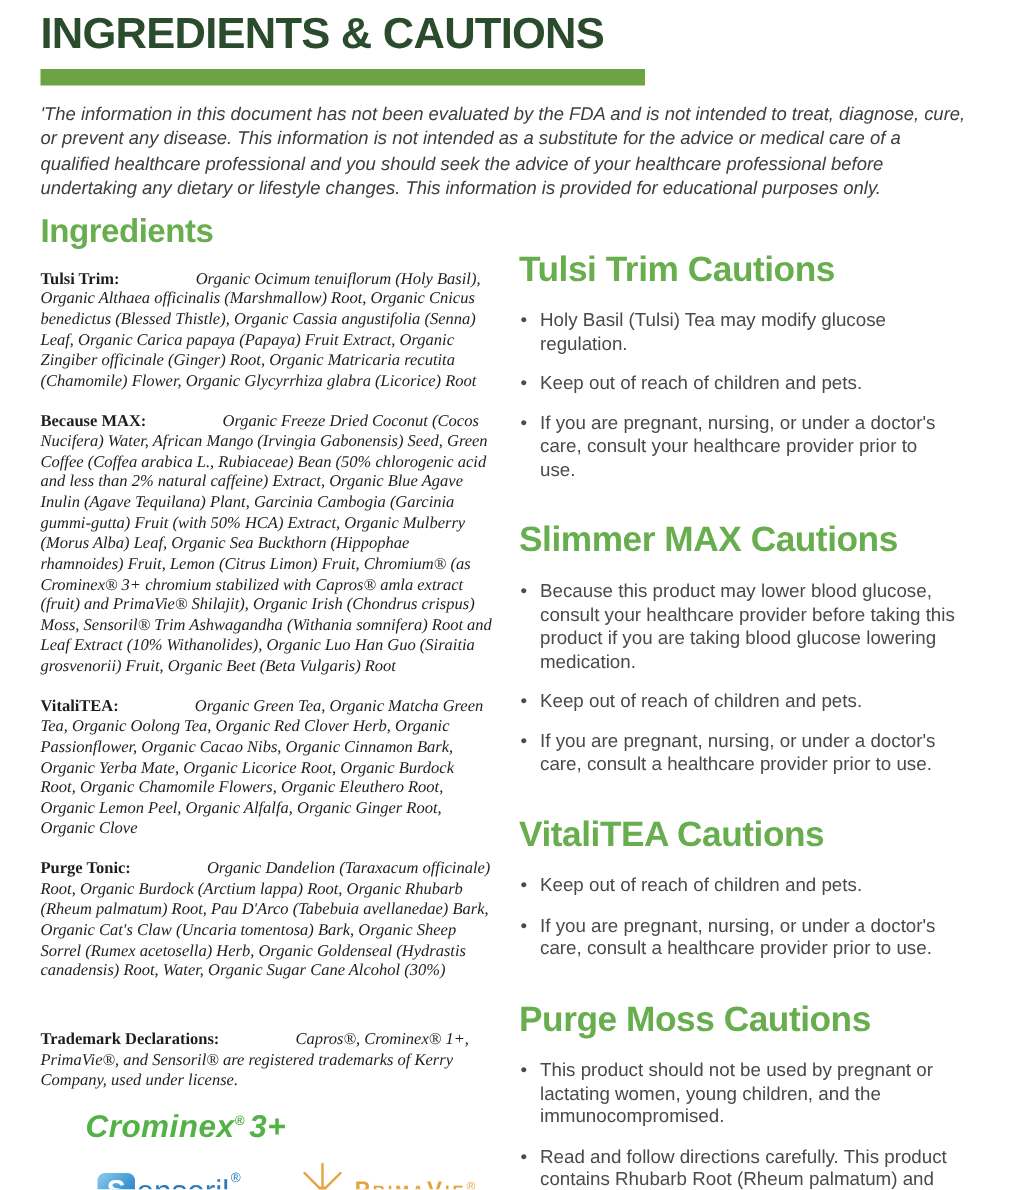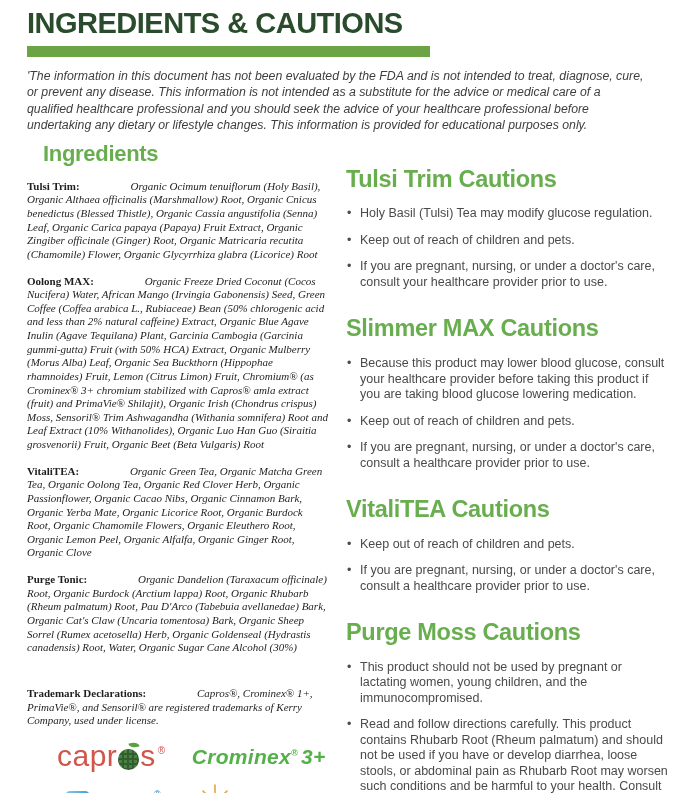--- a/index.html
+++ b/index.html
@@ -8,38 +8,38 @@
     --heading-green:#68ae4e;
     --capros-red:#d0564b;
     --crominex-green:#54b148;
     --sensoril-blue:#2878ba;
     --primavie-gold:#e5a33f;
   }
   *{margin:0;padding:0;box-sizing:border-box;}
   html,body{background:#ffffff;}
   .page{
     width:678px;height:793px;background:#ffffff;position:relative;
-    padding:8px 10px 0 27px;overflow:hidden;
+    padding:8px 41px 0 27px;overflow:hidden;
     font-family:"Liberation Sans",sans-serif;
   }
   .doc-title{
     color:var(--title-green);
     font-size:29px;font-weight:800;letter-spacing:-0.5px;
     line-height:1.1;
   }
   .green-bar{width:403px;height:11px;background:var(--bar-green);margin-top:6px;}
   .disclaimer{
     margin-top:11px;width:618px;
     font-style:italic;font-size:12.3px;line-height:1.34;color:#3e3e3e;
   }
   .columns{display:flex;gap:18px;margin-top:7px;}
   .col-left{width:301px;flex:0 0 301px;}
   .col-right{flex:1;min-width:0;}
   .ingredients-heading{
-    color:var(--heading-green);font-size:22px;font-weight:800;letter-spacing:-0.3px;margin-left:16px;
+    color:var(--heading-green);font-size:22px;font-weight:800;letter-spacing:-0.3px;
   }
   .ing-para{
     font-family:"Liberation Serif",serif;
     font-size:11px;line-height:1.24;color:#1e1e1e;margin-top:13px;
   }
   .ing-label{font-weight:bold;font-style:normal;}
   .ing-text{font-style:italic;margin-left:48px;}
   .trademark{
     font-family:"Liberation Serif",serif;
     font-size:11px;line-height:1.26;color:#1e1e1e;margin-top:32px;
@@ -122,48 +122,40 @@
 
     <div class="col-left">
       <h2 class="ingredients-heading">Ingredients</h2>
 
       <p class="ing-para">
         <span class="ing-label">Tulsi Trim:</span>
         <span class="ing-text">Organic Ocimum tenuiflorum (Holy Basil), Organic Althaea officinalis (Marshmallow) Root, Organic Cnicus benedictus (Blessed Thistle), Organic Cassia angustifolia (Senna) Leaf, Organic Carica papaya (Papaya) Fruit Extract, Organic Zingiber officinale (Ginger) Root, Organic Matricaria recutita (Chamomile) Flower, Organic Glycyrrhiza glabra (Licorice) Root</span>
       </p>
 
       <p class="ing-para">
-        <span class="ing-label">Oolong MAX:</span>
+        <span class="ing-label">Because MAX:</span>
         <span class="ing-text">Organic Freeze Dried Coconut (Cocos Nucifera) Water, African Mango (Irvingia Gabonensis) Seed, Green Coffee (Coffea arabica L., Rubiaceae) Bean (50% chlorogenic acid and less than 2% natural caffeine) Extract, Organic Blue Agave Inulin (Agave Tequilana) Plant, Garcinia Cambogia (Garcinia gummi-gutta) Fruit (with 50% HCA) Extract, Organic Mulberry (Morus Alba) Leaf, Organic Sea Buckthorn (Hippophae rhamnoides) Fruit, Lemon (Citrus Limon) Fruit, Chromium® (as Crominex® 3+ chromium stabilized with Capros® amla extract (fruit) and PrimaVie® Shilajit), Organic Irish (Chondrus crispus) Moss, Sensoril® Trim Ashwagandha (Withania somnifera) Root and Leaf Extract (10% Withanolides), Organic Luo Han Guo (Siraitia grosvenorii) Fruit, Organic Beet (Beta Vulgaris) Root</span>
       </p>
 
       <p class="ing-para">
         <span class="ing-label">VitaliTEA:</span>
         <span class="ing-text">Organic Green Tea, Organic Matcha Green Tea, Organic Oolong Tea, Organic Red Clover Herb, Organic Passionflower, Organic Cacao Nibs, Organic Cinnamon Bark, Organic Yerba Mate, Organic Licorice Root, Organic Burdock Root, Organic Chamomile Flowers, Organic Eleuthero Root, Organic Lemon Peel, Organic Alfalfa, Organic Ginger Root, Organic Clove</span>
       </p>
 
       <p class="ing-para">
         <span class="ing-label">Purge Tonic:</span>
         <span class="ing-text">Organic Dandelion (Taraxacum officinale) Root, Organic Burdock (Arctium lappa) Root, Organic Rhubarb (Rheum palmatum) Root, Pau D'Arco (Tabebuia avellanedae) Bark, Organic Cat's Claw (Uncaria tomentosa) Bark, Organic Sheep Sorrel (Rumex acetosella) Herb, Organic Goldenseal (Hydrastis canadensis) Root, Water, Organic Sugar Cane Alcohol (30%)</span>
       </p>
 
       <p class="trademark">
         <span class="ing-label">Trademark Declarations:</span>
         <span class="ing-text">Capros®, Crominex® 1+, PrimaVie®, and Sensoril® are registered trademarks of Kerry Company, used under license.</span>
       </p>
 
       <div class="logo-row logo-row-1">
-        <span class="capros-logo">
-          <span>capr</span>
-          <span class="capros-circle">
-              <span class="capros-leaf"></span>
-            </span>
-          <span>s</span>
-          <span class="capros-reg">®</span>
-        </span>
         <span class="crominex-logo">
           <span>Crominex</span><span class="crominex-reg">®</span><span class="crominex-suffix">3+</span>
         </span>
       </div>
 
       <div class="logo-row logo-row-2">
         <span class="sensoril-logo">
           <span class="sensoril-badge">S</span>
           <span class="sensoril-rest">ensoril</span>
           <span class="sensoril-reg">®</span>

